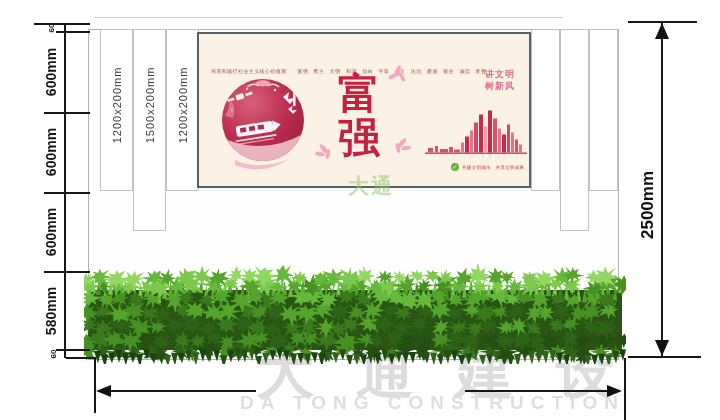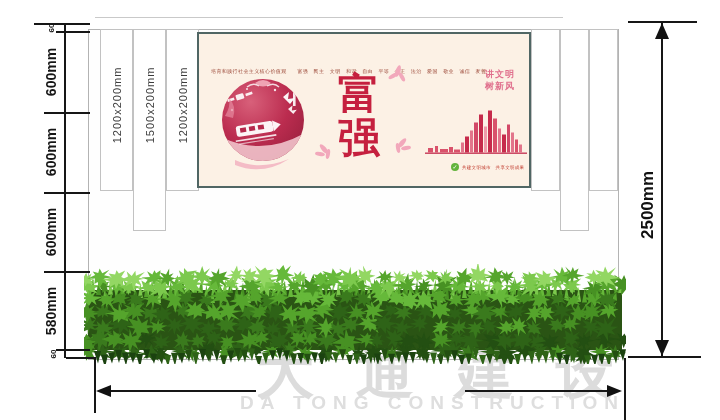--- a/index.html
+++ b/index.html
@@ -177,20 +177,21 @@
       <rect x="94" y="36.5" width="3" height="8" fill="#e2758b"></rect>
     </svg>
 
     <div class="pfooter">
       <div class="pdot">✓</div>
       <div class="pfoot-text">共建文明城市　共享文明成果</div>
     </div>
   </div>
 
   <div class="wm-center">
+    <div>大通</div>
   </div>
 
   <div class="wm-cn">大通建设</div>
   <div class="wm-en">DA TONG CONSTRUCTION</div>
 
   <svg id="hedge-svg" class="abs" style="left:84px;top:264px;" width="542" height="100" viewBox="0 0 542 100">
       <rect x="4" y="26" width="534" height="60" fill="#2a5414"></rect>
       <polygon points="6,28.003615782597855 9.0,13.0 11,28.003615782597855" fill="#66b93a"></polygon>
       <polygon points="12,30.89636094863357 14.8,15.9 17,30.89636094863357" fill="#479123"></polygon>
       <polygon points="18,38.73461269109259 21.0,23.7 23,38.73461269109259" fill="#66b93a"></polygon>

